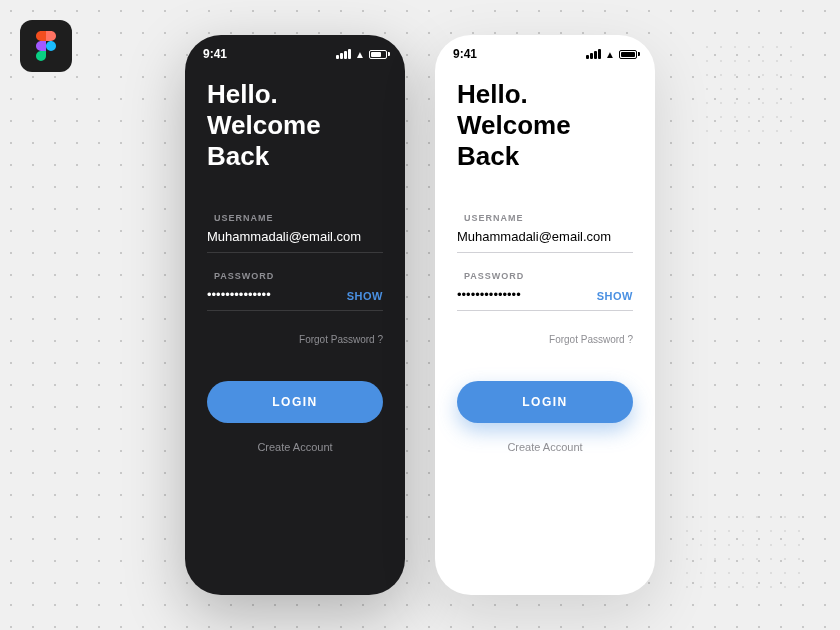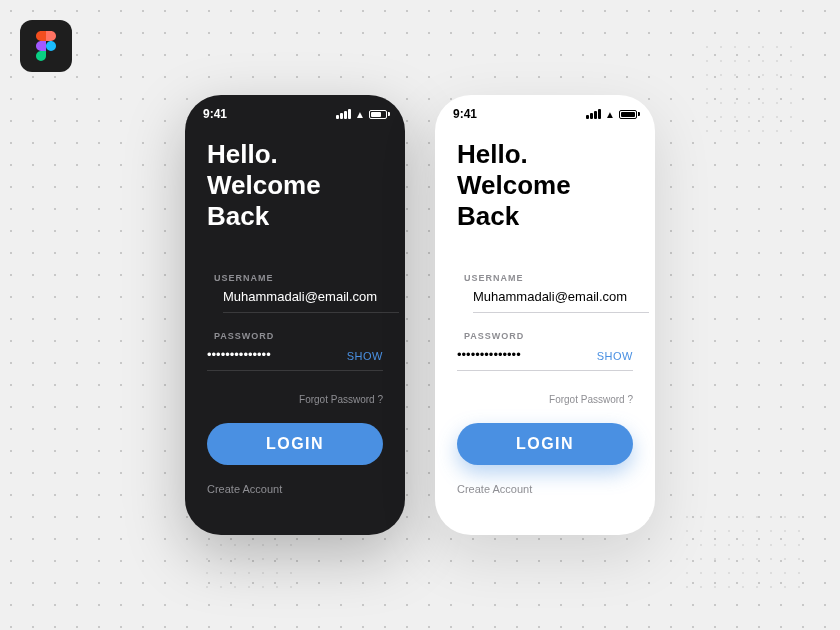--- a/index.html
+++ b/index.html
@@ -38,21 +38,21 @@
 
     .phones-container {
       display: flex;
       gap: 30px;
       align-items: center;
     }
 
     
     .phone {
       width: 220px;
-      height: 440px;
+      height: 560px;
       border-radius: 36px;
       overflow: hidden;
       position: relative;
       box-shadow: 0 20px 60px rgba(0,0,0,0.25);
     }
 
     
     .phone-dark {
       background: #1c1c1e;
     }
@@ -183,21 +183,20 @@
       width: 100%;
       font-size: 13px;
       padding-bottom: 8px;
       border: none;
       border-bottom: 1.5px solid;
       background: transparent;
       outline: none;
       display: flex;
       justify-content: space-between;
       align-items: center;
-      margin-left: 16px;
     }
 
     .phone-dark .form-input {
       color: #ffffff;
       border-bottom-color: #3a3a3c;
     }
 
     .phone-light .form-input {
       color: #000000;
       border-bottom-color: #d1d1d6;
@@ -216,61 +215,61 @@
 
     .input-value {
       font-size: 13px;
     }
 
     .phone-dark .input-value { color: #ffffff; }
     .phone-light .input-value { color: #000000; }
 
     .show-btn {
       font-size: 11px;
-      font-weight: 400;
+      font-weight: 700;
       color: #4A90E2;
       cursor: pointer;
       letter-spacing: 0.5px;
       padding-left: 36px;
     }
 
     .forgot-password {
       text-align: right;
       margin-top: 10px;
-      margin-bottom: 16px;
+      margin-bottom: 34px;
     }
 
     .forgot-password span {
       font-size: 10px;
     }
 
     .phone-dark .forgot-password span { color: #8e8e93; }
     .phone-light .forgot-password span { color: #8e8e93; }
 
     .login-btn {
       width: 100%;
       height: 42px;
       background: #4A90E2;
       border: none;
       border-radius: 25px;
       color: #ffffff;
-      font-size: 16px;
+      font-size: 12px;
       font-weight: 700;
       letter-spacing: 1.5px;
       cursor: pointer;
       text-transform: uppercase;
       margin-bottom: 14px;
     }
 
     .phone-light .login-btn {
       box-shadow: 0 8px 20px rgba(74, 144, 226, 0.4);
     }
 
     .create-account {
-      text-align: left;
+      text-align: center;
     }
 
     .create-account span {
       font-size: 11px;
     }
 
     .phone-dark .create-account span { color: #8e8e93; }
     .phone-light .create-account span { color: #8e8e93; }
 
     .dots-decoration {

